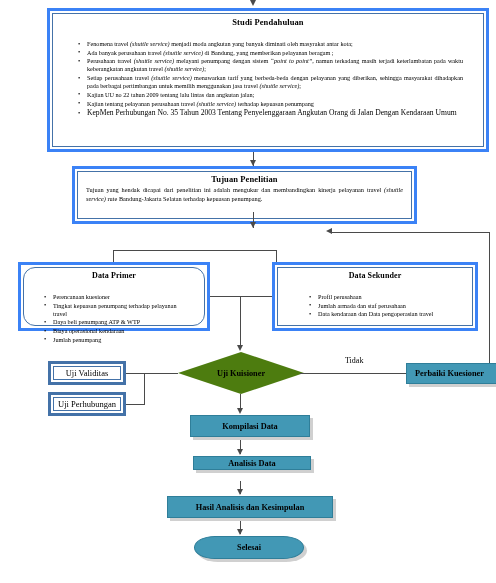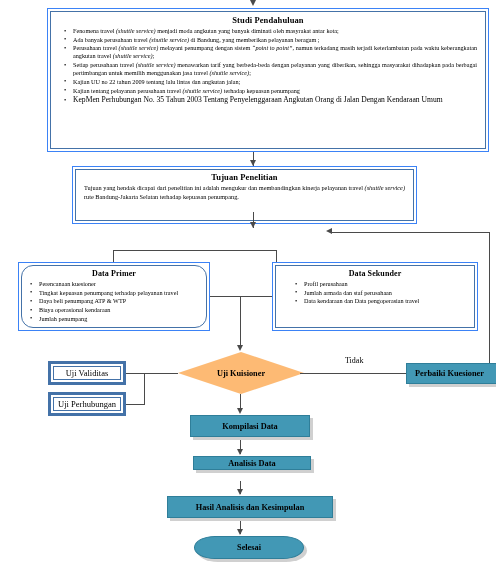--- a/index.html
+++ b/index.html
@@ -11,41 +11,41 @@
     color:#000000;
   }
   #canvas{position:absolute;left:0;top:0;width:496px;height:583px;}
 
   
   .node{position:absolute;box-sizing:border-box;}
 
   
   .dblbox{
     background:#ffffff;
-    border:1px solid #3b82f6;
+    border:3px solid #3b82f6;
     box-shadow:0 0 0 1px #ffffff inset, 0 0 0 0px #4472A8;
     padding:2px;
   }
   .dblbox > .inner{
     border:1px solid #4472A8;
     width:100%;height:100%;
     box-sizing:border-box;
     padding:3px 6px 3px 6px;
   }
 
   .title{
     text-align:center;
     font-weight:bold;
     font-size:8.5px;
     line-height:11px;
     letter-spacing:.1px;
     margin:0 0 1px 0;
   }
   ul.bl{
-    margin:0; padding:0 2px 0 16px; list-style:none;
+    margin:12px; padding:0 2px 0 16px; list-style:none;
   }
   ul.bl li{
     position:relative;
     font-size:6.2px;
     line-height:8.1px;
     text-align:justify;
     margin:0 0 .6px 0;
   }
   ul.bl li:before{
     content:"\2022";
@@ -78,21 +78,21 @@
   .smallbox > .inner{
     border:1px solid #4472A8;
     width:100%;height:100%;
     box-sizing:border-box;
     display:flex;align-items:center;justify-content:center;
     font-size:8.5px;
   }
 
   
   .diamond{
-    background:#fdba74;
+    background:#4d7c0f;
     clip-path:polygon(50% 0%,100% 50%,50% 100%,0% 50%);
     display:flex;align-items:center;justify-content:center;
     font-weight:bold;font-size:8.3px;text-align:center;
     filter:drop-shadow(2px 2px 0 rgba(170,170,170,.5));
   }
 
   
   .ln{position:absolute;background:#4a4a4a;}
   .vl{width:1px;}
   .hl{height:1px;}

